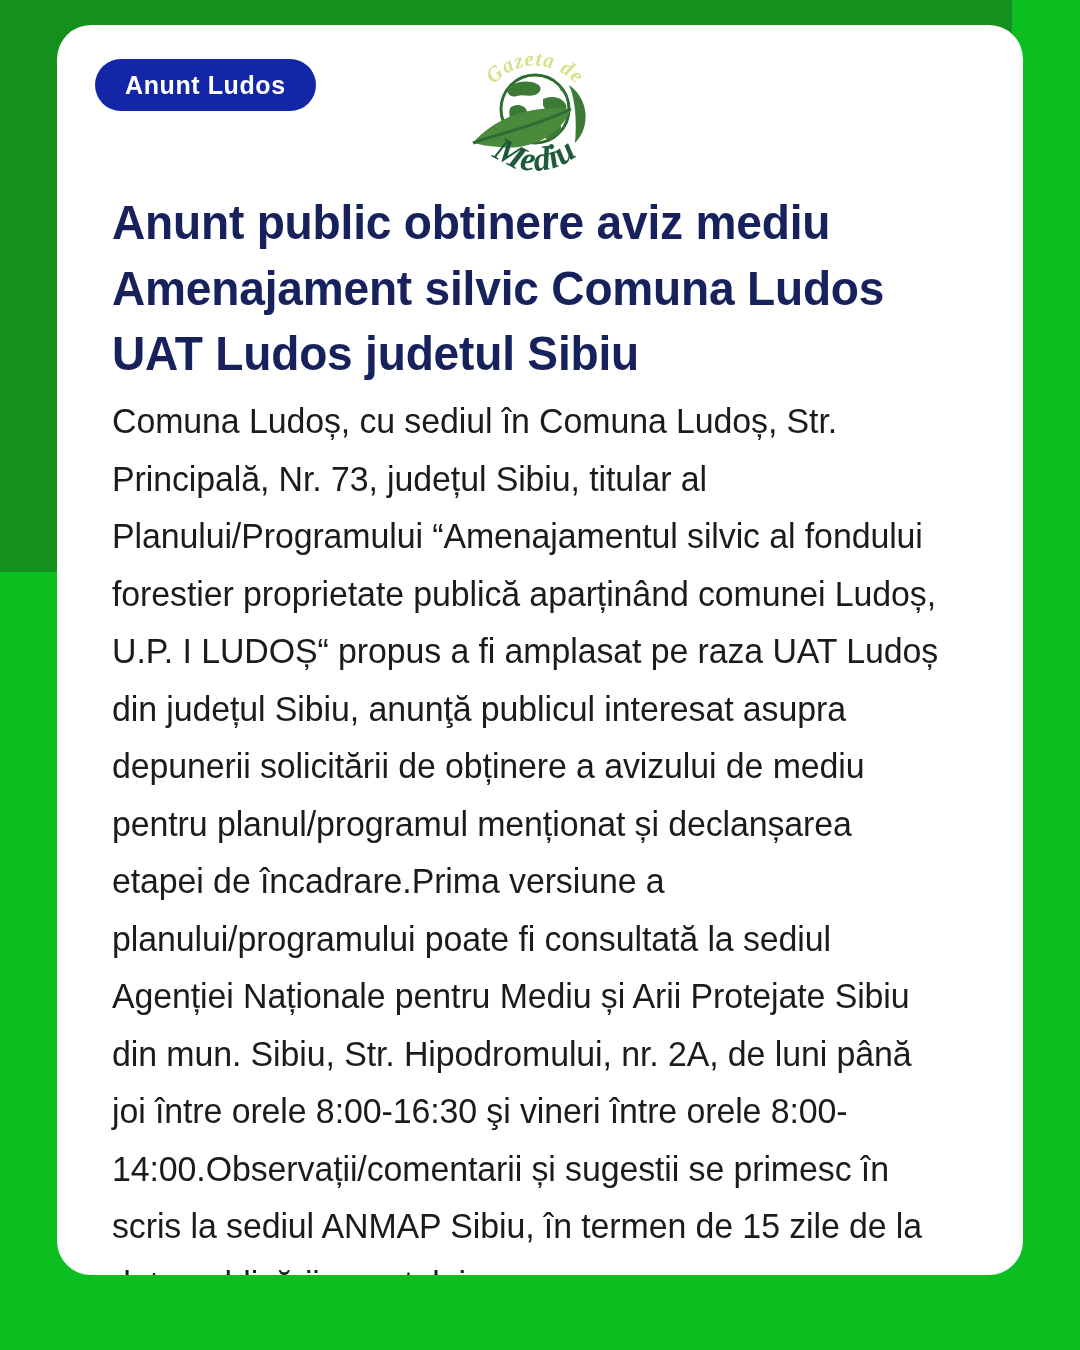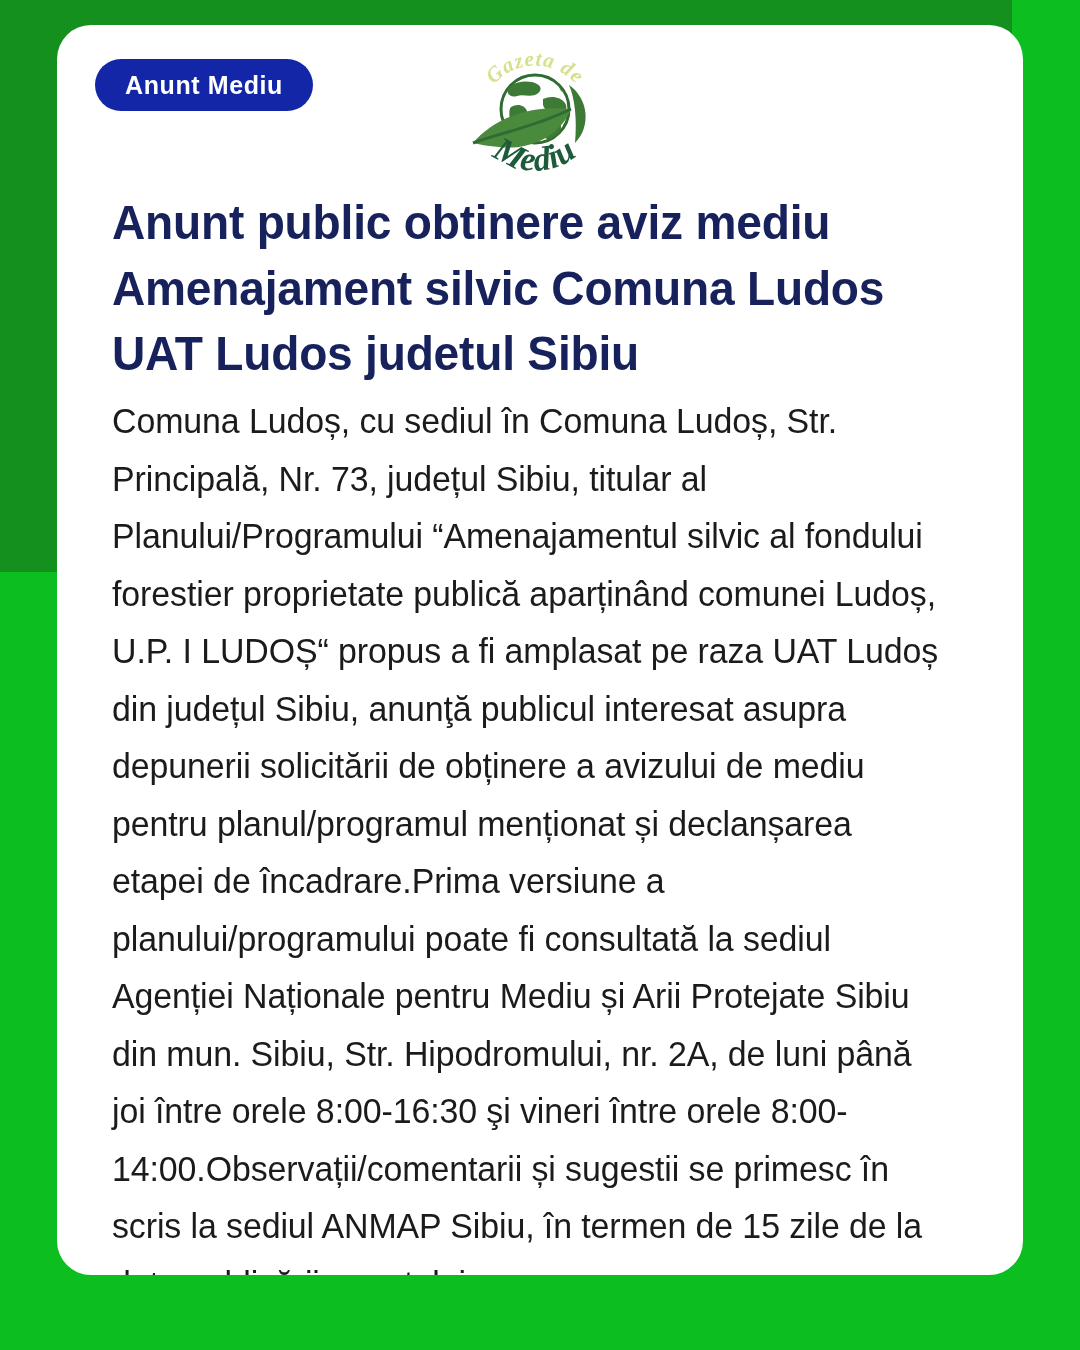--- a/index.html
+++ b/index.html
@@ -119,21 +119,21 @@
 </head>
 <body>
 
 <div id="bg-base"></div>
 <div id="bg-dark-block"></div>
 
 <div id="card">
 
   <div id="header-row">
 
-    <button id="badge">Anunt Mediu</button>
+    <button id="badge">Anunt Ludos</button>
 
     <div id="logo">
       <svg viewBox="0 0 140 140" xmlns="http://www.w3.org/2000/svg" aria-hidden="true">
         <defs>
           <path id="arcTop" d="M 18,58 A 54,54 0 0 1 122,58" fill="none"></path>
           <path id="arcBot" d="M 16,92 A 58,50 0 0 0 124,92" fill="none"></path>
           <clipPath id="globeClip">
               <circle cx="70" cy="62" r="34"></circle>
             </clipPath>
         </defs>

